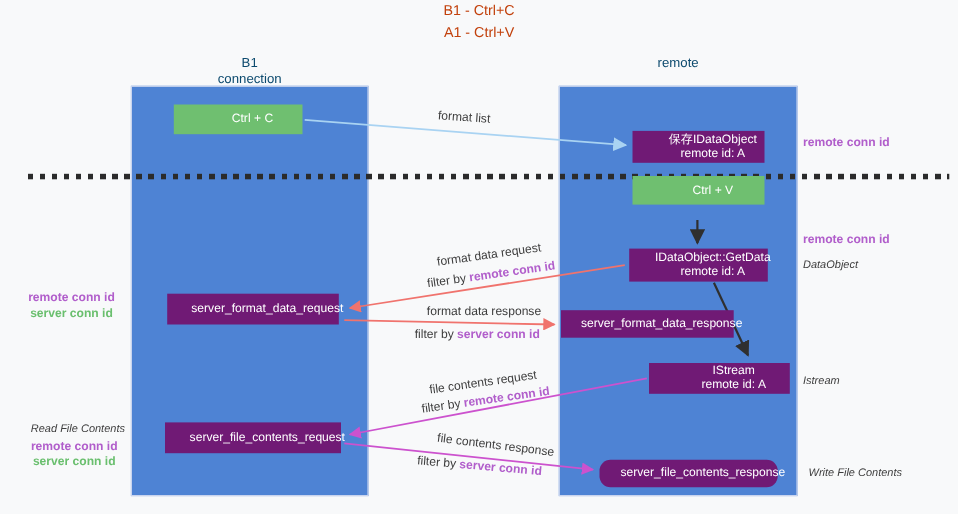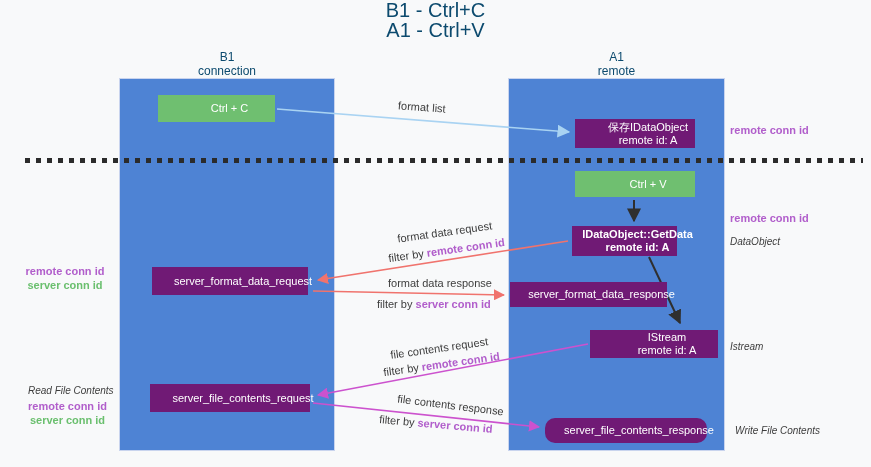--- a/index.html
+++ b/index.html
@@ -1,21 +1,21 @@
 <!DOCTYPE html>
 <html><head>
 <meta charset="utf-8">
 <style>
   html,body{margin:0;padding:0;}
   .canvas{
     position:relative;width:871px;height:467px;background:#f8f9fa;overflow:hidden;
     font-family:"Liberation Sans",sans-serif;color:#3d3d3d;
   }
   .abs{position:absolute;}
-  .title{left:0;top:7;width:871px;text-align:center;font-size:20px;line-height:20px;color:#0c4a6e;}
+  .title{left:0;top:7;width:871px;text-align:center;font-size:13px;line-height:20px;color:#c2410c;}
   .lane-header{text-align:center;font-size:12px;line-height:14px;color:#0c4a6e;}
   .lane{background:#4e83d4;border:1px solid #c9d4ee;box-sizing:border-box;}
   .dashline{height:5px;background:repeating-linear-gradient(to right,#2b2b2b 0 5px,transparent 5px 11px);}
   .box{
     display:flex;flex-direction:column;align-items:center;justify-content:center;
     color:#fff;font-size:11px;line-height:13px;text-align:center;box-sizing:border-box;white-space:nowrap;padding-left:26px;
   }
   .box.orange{background:#701a75;}
   .box.green{background:#6fbf70;}
   .lbl{font-size:11px;white-space:nowrap;line-height:13px;}
@@ -37,21 +37,20 @@
   <div class="abs title">
     <div>B1 - Ctrl+C</div>
     <div>A1 - Ctrl+V</div>
   </div>
 
   <div class="abs lane-header" style="left:119px;top:50px;width:216px;">
     <div>B1</div>
     <div>connection</div>
   </div>
   <div class="abs lane-header" style="left:508px;top:50px;width:217px;">
-    <div>A1</div>
     <div>remote</div>
   </div>
 
   <div class="abs lane" style="left:119px;top:78px;width:216px;height:373px;"></div>
   <div class="abs lane" style="left:508px;top:78px;width:217px;height:373px;"></div>
 
   <div class="abs dashline" style="left:25px;top:158px;width:838px;"></div>
 
   <svg class="abs arrows" width="871" height="467" viewBox="0 0 871 467">
     <defs>
@@ -79,25 +78,25 @@
 
   <div class="abs box green" style="left:158px;top:95px;width:117px;height:27px;">
     <span>Ctrl + C</span>
   </div>
 
   <div class="abs box orange" style="left:575px;top:119px;width:120px;height:29px;">
     <span>保存IDataObject</span>
     <span>remote id: A</span>
   </div>
 
-  <div class="abs box green" style="left:575px;top:171px;width:120px;height:26px;">
+  <div class="abs box green" style="left:575px;top:160px;width:120px;height:26px;">
     <span>Ctrl + V</span>
   </div>
 
-  <div class="abs box orange" style="left:572px;top:226px;width:105px;height:30px;font-weight:bold;">
+  <div class="abs box orange" style="left:572px;top:226px;width:126px;height:30px;">
     <span>IDataObject::GetData</span>
     <span>remote id: A</span>
   </div>
 
   <div class="abs box orange" style="left:152px;top:267px;width:156px;height:28px;">
     <span>server_format_data_request</span>
   </div>
 
   <div class="abs box orange" style="left:510px;top:282px;width:157px;height:25px;">
     <span>server_format_data_response</span>

